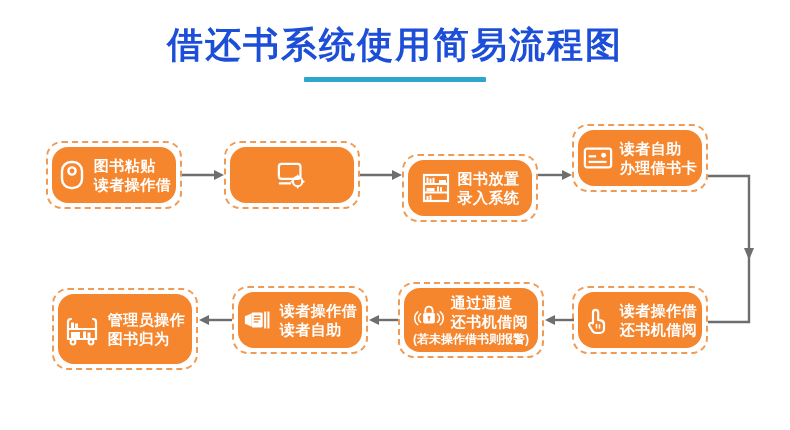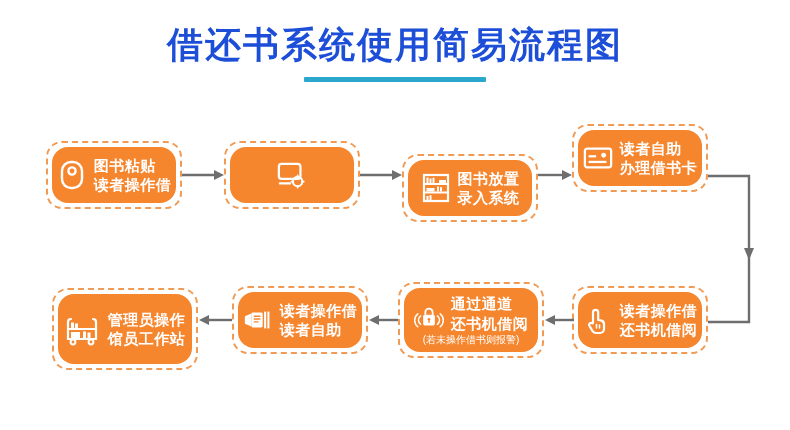--- a/index.html
+++ b/index.html
@@ -74,22 +74,22 @@
     flex-direction: column;
     gap: 0;
     justify-content: center;
     padding: 3px 5px;
   }
   .node.with-note .row-main {
     display: flex; align-items: flex-end; justify-content: center; gap: 7px;
   }
   .note {
     color: #ffffff;
-    font-size: 10px;
-    font-weight: normal;
+    font-size: 12px;
+    font-weight: bold;
     line-height: 1.2;
     white-space: nowrap;
     margin-top: 1px;
     letter-spacing: 0;
   }
 
   
   .conn { position: absolute; }
   .conn svg { display: block; overflow: visible; }
 
@@ -280,21 +280,21 @@
             <rect x="6" y="20" width="9" height="6.2"></rect>
             <rect x="18" y="19.5" width="3" height="7"></rect>
             <rect x="22.5" y="20.5" width="3" height="6"></rect>
           </g>
           <circle cx="8" cy="30" r="2.4" fill="none" stroke="#fff" stroke-width="2"></circle>
           <circle cx="26" cy="30" r="2.4" fill="none" stroke="#fff" stroke-width="2"></circle>
         </svg>
       </div>
       <div class="node-text">
         <div class="ln">管理员操作</div>
-        <div class="ln">馆员工作站</div>
+        <div class="ln">图书归为</div>
       </div>
     </div>
   </div>
 
   <div class="conn" style="left:182px; top:166px;">
     <svg width="44" height="18" viewBox="0 0 44 18">
       <line x1="0" y1="9" x2="35" y2="9" stroke="#6E6E6E" stroke-width="2.4"></line>
       <polygon points="42,9 32,4 32,14" fill="#6E6E6E"></polygon>
     </svg>
   </div>

